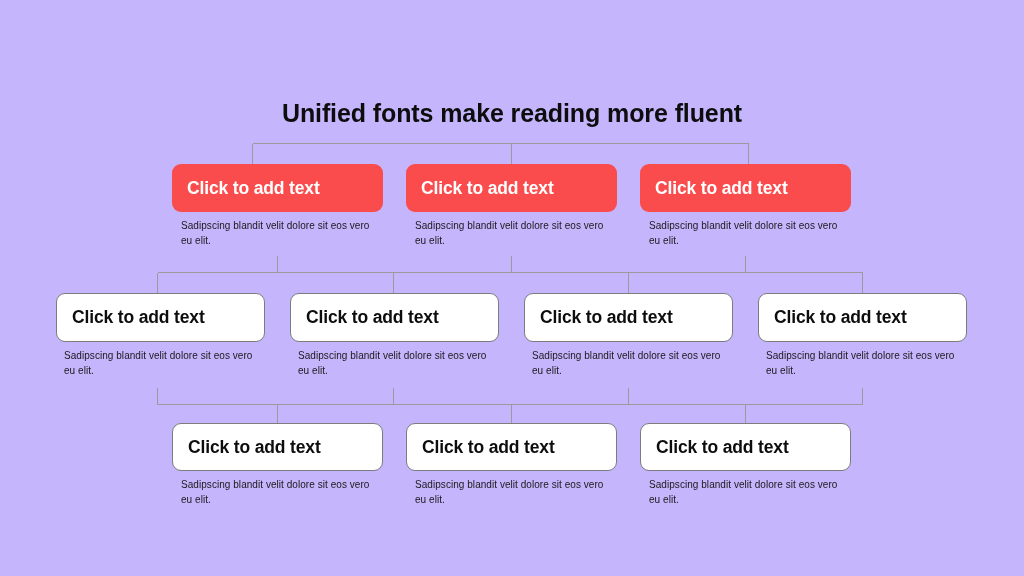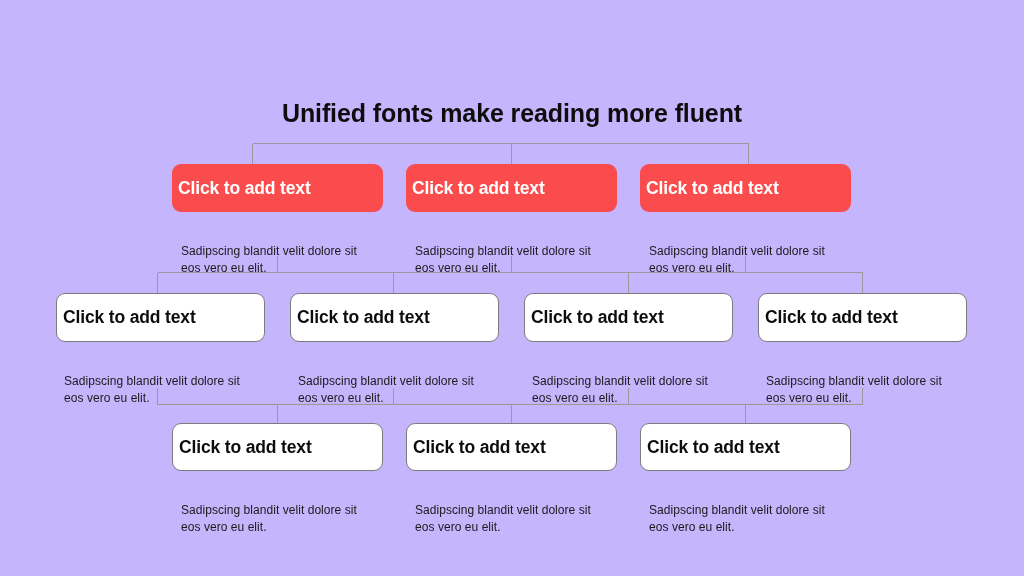--- a/index.html
+++ b/index.html
@@ -54,21 +54,21 @@
     position: absolute;
     box-sizing: border-box;
     border-radius: 9px;
     display: flex;
     align-items: center;
   }
   .node-label {
     font-size: 17.5px;
     font-weight: bold;
     line-height: 1.15;
-    padding-left: 6px;
+    padding-left: 15px;
     letter-spacing: -0.15px;
     white-space: nowrap;
   }
 
   .node.filled {
     background: #fa4b4d;
     border: none;
   }
   .node.filled .node-label {
     color: #ffffff;
@@ -78,26 +78,25 @@
     background: #ffffff;
     border: 1px solid #7c7c7c;
   }
   .node.outline .node-label {
     color: #0d0d0d;
   }
 
   
   .caption {
     position: absolute;
-    font-size: 12px;
+    font-size: 10px;
     font-weight: normal;
     color: #1a1a1a;
     line-height: 1.45;
     letter-spacing: 0.05px;
-    margin-top: 24px;
   }
 </style>
 </head>
 <body>
 
 <div id="slide">
 
   <div class="slide-title">Unified fonts make reading more fluent</div>
 
   <svg class="connectors" width="1024" height="576" viewBox="0 0 1024 576">

